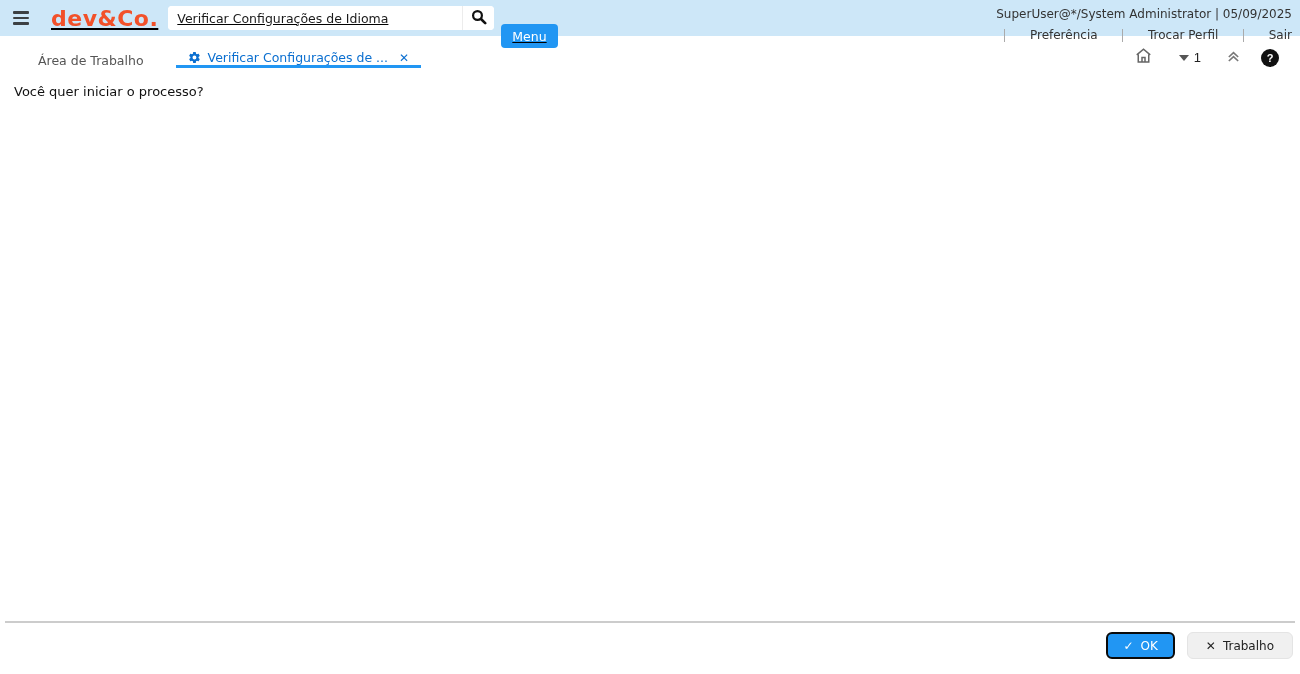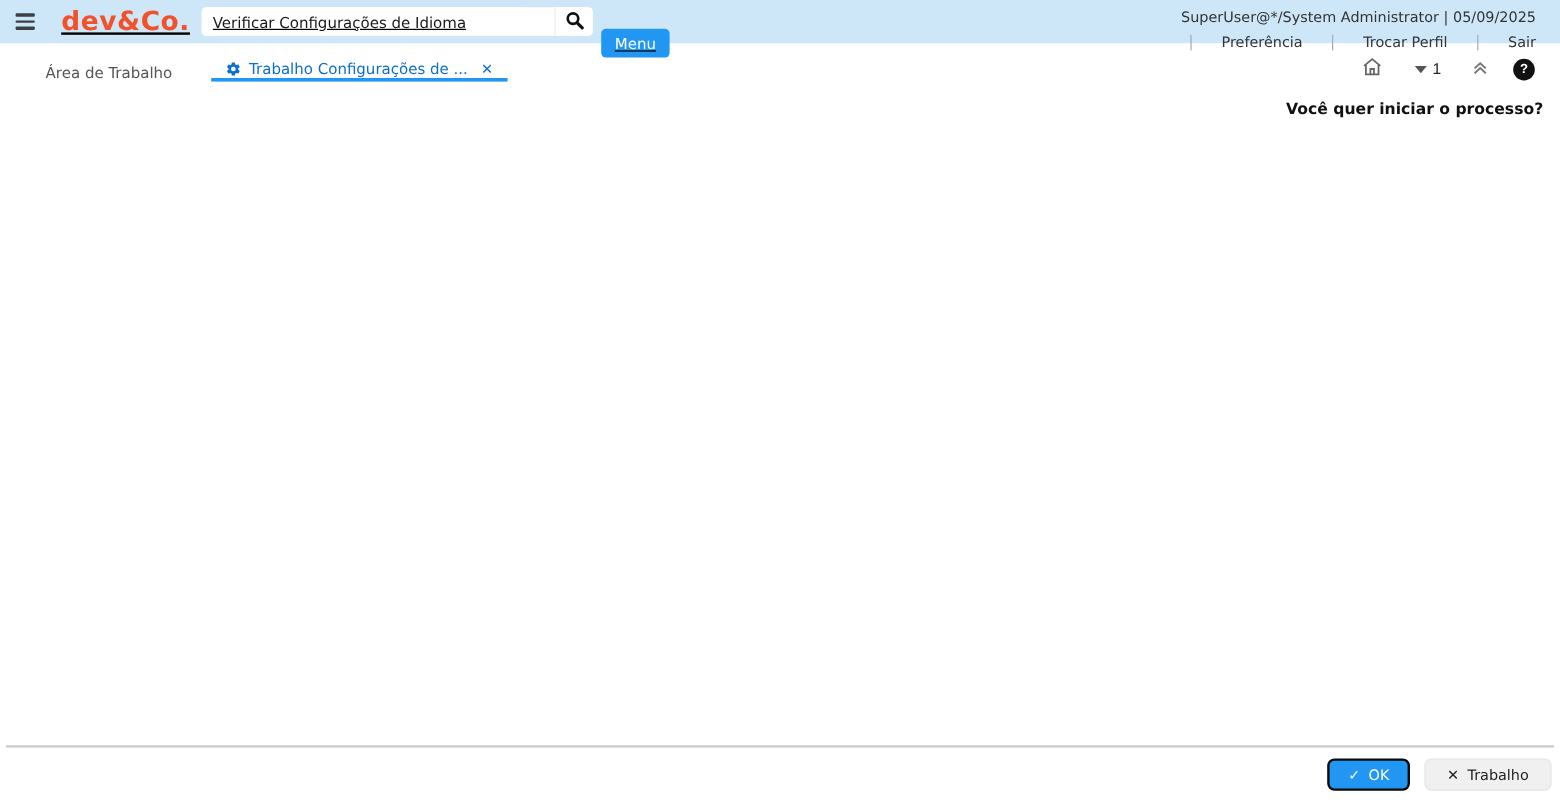--- a/index.html
+++ b/index.html
@@ -14,21 +14,21 @@
   .logo { color:#f2512a; font-weight:bold; font-size:22px; letter-spacing:0.5px; margin-left:16px;
     cursor:pointer; }
   .search-group { display:flex; margin-left:10px; height:24px; border-radius:4px; overflow:hidden;
     background:#ffffff;gap:24px; }
   .search-group input { width:270px; border:none; outline:none; padding:0 9px; font-size:12.5px;
     color:#1a1a1a; font-family:inherit; }
   .search-btn { width:32px; background:#ffffff; border:none; border-left:1px solid #ececec;
     display:flex; align-items:center; justify-content:center; cursor:pointer; }
   .menu-btn { margin-left:7px; height:24px; padding:0 11px; background:#2196f3; color:#ffffff;
     border:none; border-radius:4px; font-size:12.5px; font-family:inherit; cursor:pointer;margin-top:36px; }
-  .top-right { position:absolute; right:20px; top:7px; text-align:right; }
+  .top-right { position:absolute; right:8px; top:7px; text-align:right; }
   .user-info { font-size:12px; color:#333333; }
   .top-links { margin-top:7px; font-size:12px; color:#333333; display:flex; justify-content:space-between;
     align-items:center; }
   .top-links .sep { display:inline-block; width:1px; height:13px; background:#aaaaaa; margin:0 8px; }
   .top-links a { color:#333333; text-decoration:none; cursor:pointer; }
 
   
   .tabbar { height:32px; display:flex; align-items:flex-end; background:#ffffff;padding-left:24px; }
   .tab { display:flex; align-items:center; font-size:12.5px; color:#555555; padding:0 10px;
     cursor:pointer; }
@@ -44,21 +44,21 @@
   .win-list { margin-right:24px; display:flex; align-items:center; gap:5px; }
   .caret-down { width:0; height:0; border-left:5px solid transparent; border-right:5px solid transparent;
     border-top:6px solid #555555; }
   .win-count { font-size:13px; color:#222222; }
   .collapse-btn { margin-right:19px; }
   .help-btn { width:18px; height:18px; border-radius:50%; background:#111111; color:#ffffff;
     font-size:11px; font-weight:bold; display:flex; align-items:center; justify-content:center; }
 
   
   .content { padding:16px 14px 0 14px; }
-  .question { font-size:13px; font-weight:bold; color:#111111;text-align:right; }
+  .question { font-size:13px; font-weight:normal; color:#111111; }
   .param-row { margin-top:34px; margin-left:336px; display:flex; align-items:center; }
   .checkbox { width:17px; height:17px; border:1px solid #dddddd; border-radius:4px; background:#ffffff;
     cursor:pointer; }
   .checkbox-label { font-size:12.5px; color:#333333; margin-left:7px; }
 
   
   .footer { position:absolute; left:0; right:0; bottom:0; height:53px; background:#ffffff; }
   .footer-line { margin:0 5px; border-top:2px solid #cccccc; }
   .footer-btns { display:flex; justify-content:flex-end; align-items:center; gap:12px;
     padding:9px 7px 0 0; }
@@ -108,21 +108,21 @@
 
 <nav class="tabbar">
   <div class="tab first">Área de Trabalho</div>
 
   <div class="tab active">
     <span class="gear-icon">
       <svg width="13" height="13" viewBox="0 0 24 24" fill="#0b6fd0">
         <path d="M19.4 13c.04-.32.06-.65.06-1s-.02-.68-.06-1l2.1-1.65a.5.5 0 0 0 .12-.64l-2-3.46a.5.5 0 0 0-.6-.22l-2.49 1a7.3 7.3 0 0 0-1.73-1l-.38-2.65A.5.5 0 0 0 13.93 2h-4a.5.5 0 0 0-.5.42l-.37 2.65c-.63.26-1.2.6-1.74 1l-2.48-1a.5.5 0 0 0-.61.22l-2 3.46a.5.5 0 0 0 .12.64L4.46 11c-.04.32-.06.65-.06 1s.02.68.06 1l-2.11 1.65a.5.5 0 0 0-.12.64l2 3.46c.14.24.42.33.61.22l2.48-1c.54.4 1.12.74 1.74 1l.37 2.65a.5.5 0 0 0 .5.42h4a.5.5 0 0 0 .5-.42l.37-2.65c.62-.26 1.2-.6 1.73-1l2.49 1c.23.09.49 0 .6-.22l2-3.46a.5.5 0 0 0-.12-.64L19.4 13zm-7.47 2.6a3.6 3.6 0 1 1 0-7.2 3.6 3.6 0 0 1 0 7.2z"></path>
       </svg>
     </span>
-    <span>Trabalho Configurações de ...</span>
+    <span>Verificar Configurações de ...</span>
     <span class="tab-close">✕</span>
   </div>
 
   <div class="tab-icons">
     <button class="icon-btn home-btn">
       <span>
         <svg width="19" height="18" viewBox="0 0 24 24" fill="none" stroke="#666" stroke-width="2">
           <path d="M3 10.5 12 3l9 7.5"></path>
           <path d="M5 9.5V20h14V9.5"></path>
           <path d="M10 20v-6h4v6"></path>

